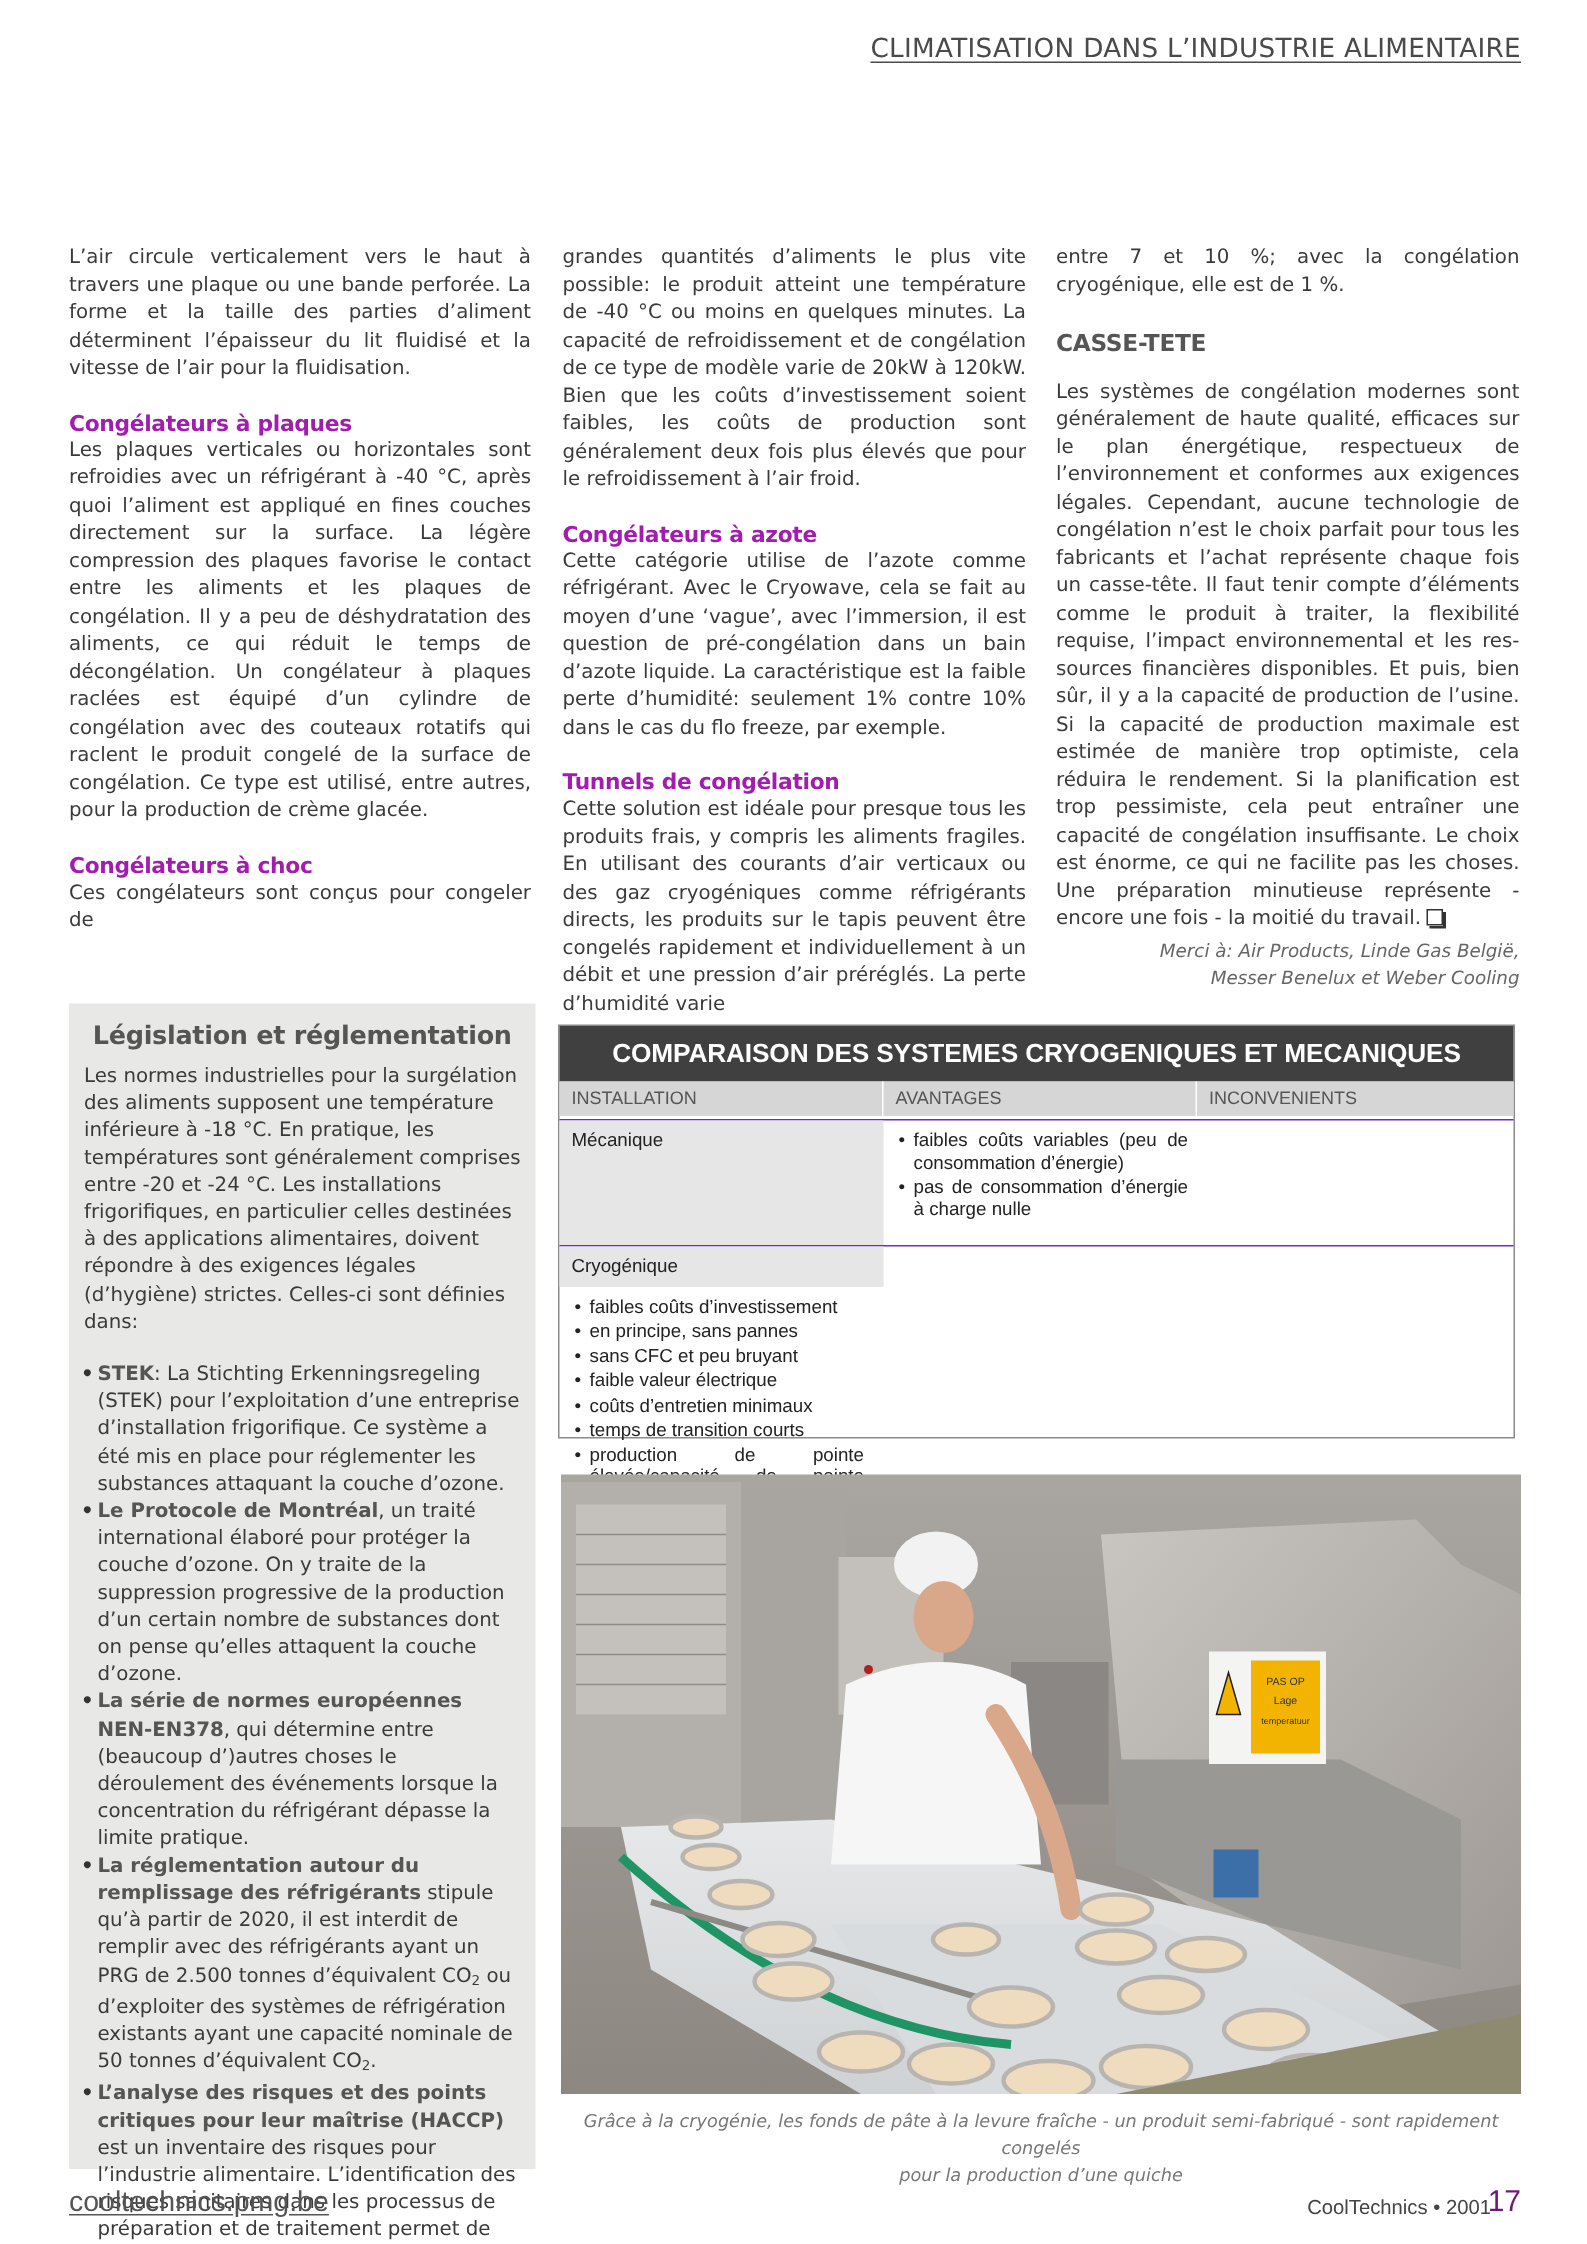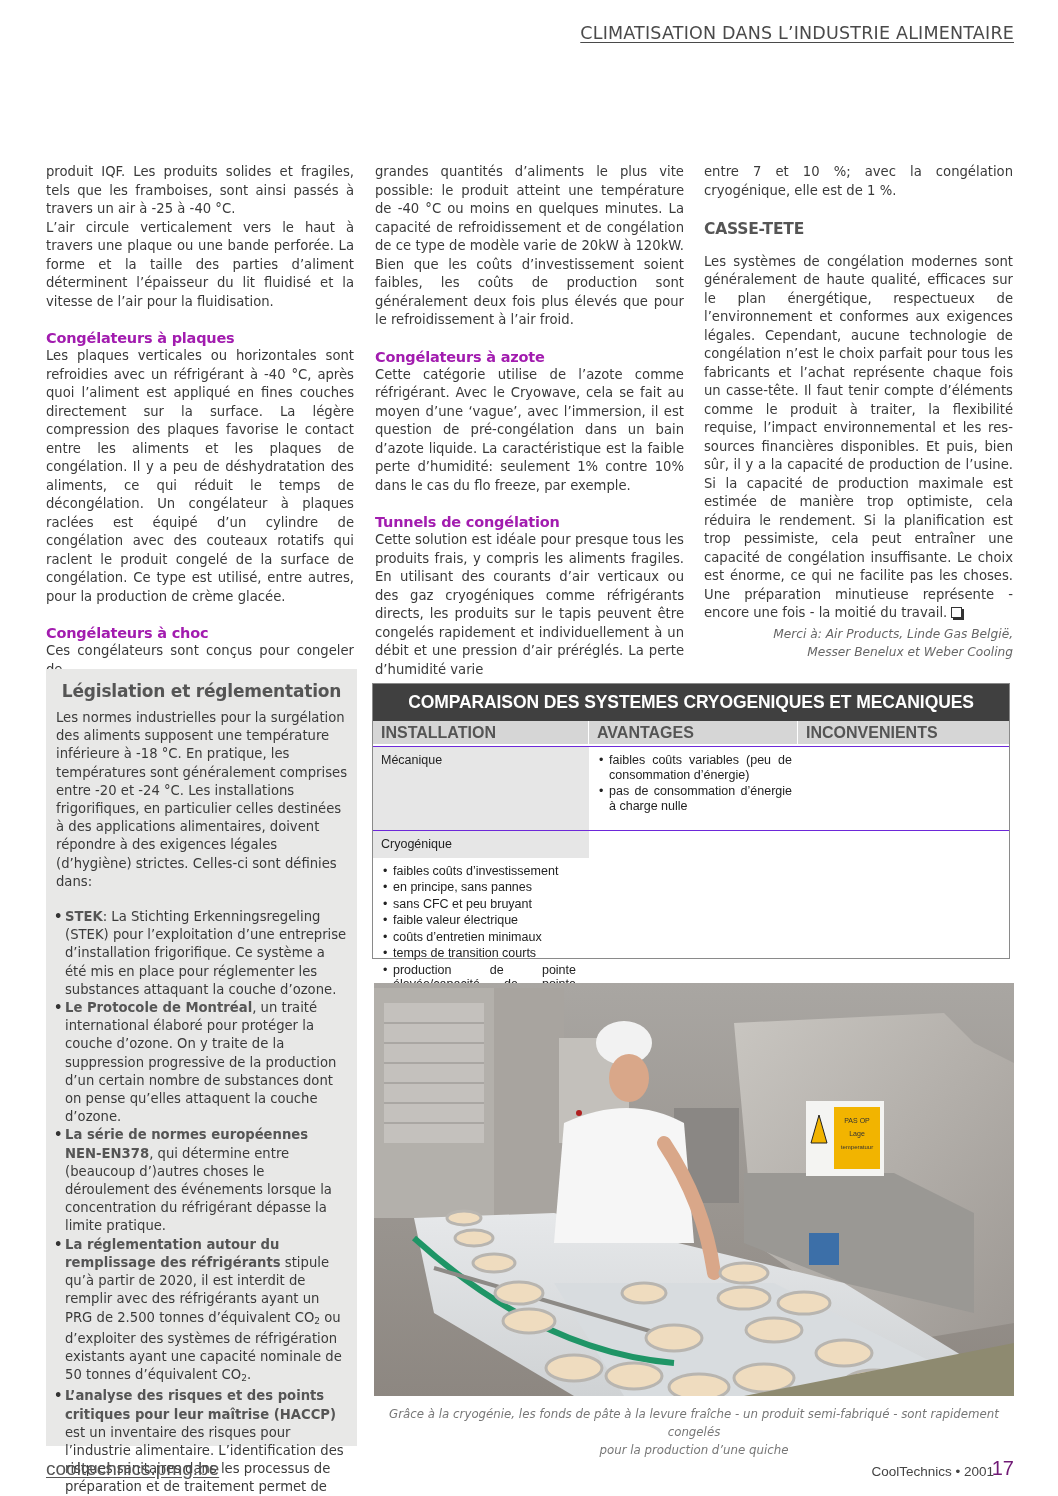--- a/index.html
+++ b/index.html
@@ -37,21 +37,21 @@
 
   .table-wrap {
     position: absolute; left: 372px; top: 683px; width: 638px; height: 276px;
     border: 1px solid #8a8a8a; background: #fff;
   }
   .table-title {
     background: #404040; color: #fff; font-family: "Liberation Sans", sans-serif;
     font-weight: bold; font-size: 17.5px; text-align: center; height: 37px; line-height: 37px; letter-spacing: -0.1px;
   }
   .table-head { display: flex; height: 23px; background: #d6d6d6; }
-  .table-head div { font-family: "Liberation Sans", sans-serif; font-weight: bold; font-size: 16px; color: #555; line-height: 23px; padding-left: 8px; border-right: 1px solid #fff; }
+  .table-head div { font-family: "Liberation Sans", sans-serif; font-weight: normal; font-size: 12px; color: #555; line-height: 23px; padding-left: 8px; border-right: 1px solid #fff; }
   .c1 { width: 216px; }
   .c2 { width: 209px; }
   .c3 { flex: 1; border-right: none !important; }
   .table-row { display: flex; border-top: 1px solid #6d28d9; font-family: "Liberation Sans", sans-serif; font-size: 12.5px; line-height: 14.5px; color: #222; }
   .table-row .cell-inst { width: 216px; background: #e6e6e6; padding: 6px 8px; }
   .table-row .cell-av { width: 209px; padding: 6px 6px 6px 10px; text-align: justify; }
   .table-row .cell-in { flex: 1; padding: 6px 8px 6px 4px; }
   .row-mec { height: 84px; margin-top: 2px; }
   .row-cryo { height: 128px; flex-direction: column; }
   .table-row ul { list-style: none; }
@@ -81,21 +81,20 @@
     position: absolute; right: 44px; top: 1457px; font-family: "Liberation Sans", sans-serif;
     font-size: 20px; color: #701a75;
   }
 </style>
 </head>
 <body>
 
 <div class="header-title">CLIMATISATION DANS L’INDUSTRIE ALIMENTAIRE</div>
 
 <div class="col col1">
-  <p>produit IQF. Les produits solides et fragiles, tels que les framboises, sont ainsi passés à travers un air à -25 à -40 °C.</p>
   <p>L’air circule verticalement vers le haut à travers une plaque ou une bande perforée. La forme et la taille des parties d’aliment déterminent l’épaisseur du lit fluidisé et la vitesse de l’air pour la fluidisation.</p>
   <h3>Congélateurs à plaques</h3>
   <p>Les plaques verticales ou horizontales sont refroidies avec un réfrigérant à -40 °C, après quoi l’aliment est appliqué en fines couches directement sur la surface. La légère compression des plaques favorise le contact entre les aliments et les plaques de congélation. Il y a peu de déshydratation des aliments, ce qui réduit le temps de décongélation. Un congélateur à plaques raclées est équipé d’un cylindre de congélation avec des couteaux rotatifs qui raclent le produit congelé de la surface de congélation. Ce type est utilisé, entre autres, pour la production de crème glacée.</p>
   <h3>Congélateurs à choc</h3>
   <p>Ces congélateurs sont conçus pour congeler de</p>
 </div>
 
 <div class="col col2">
   <p>grandes quantités d’aliments le plus vite possible: le produit atteint une température de -40 °C ou moins en quelques minutes. La capacité de refroidissement et de congélation de ce type de modèle varie de 20kW à 120kW. Bien que les coûts d’investissement soient faibles, les coûts de production sont généralement deux fois plus élevés que pour le refroidissement à l’air froid.</p>
   <h3>Congélateurs à azote</h3>

